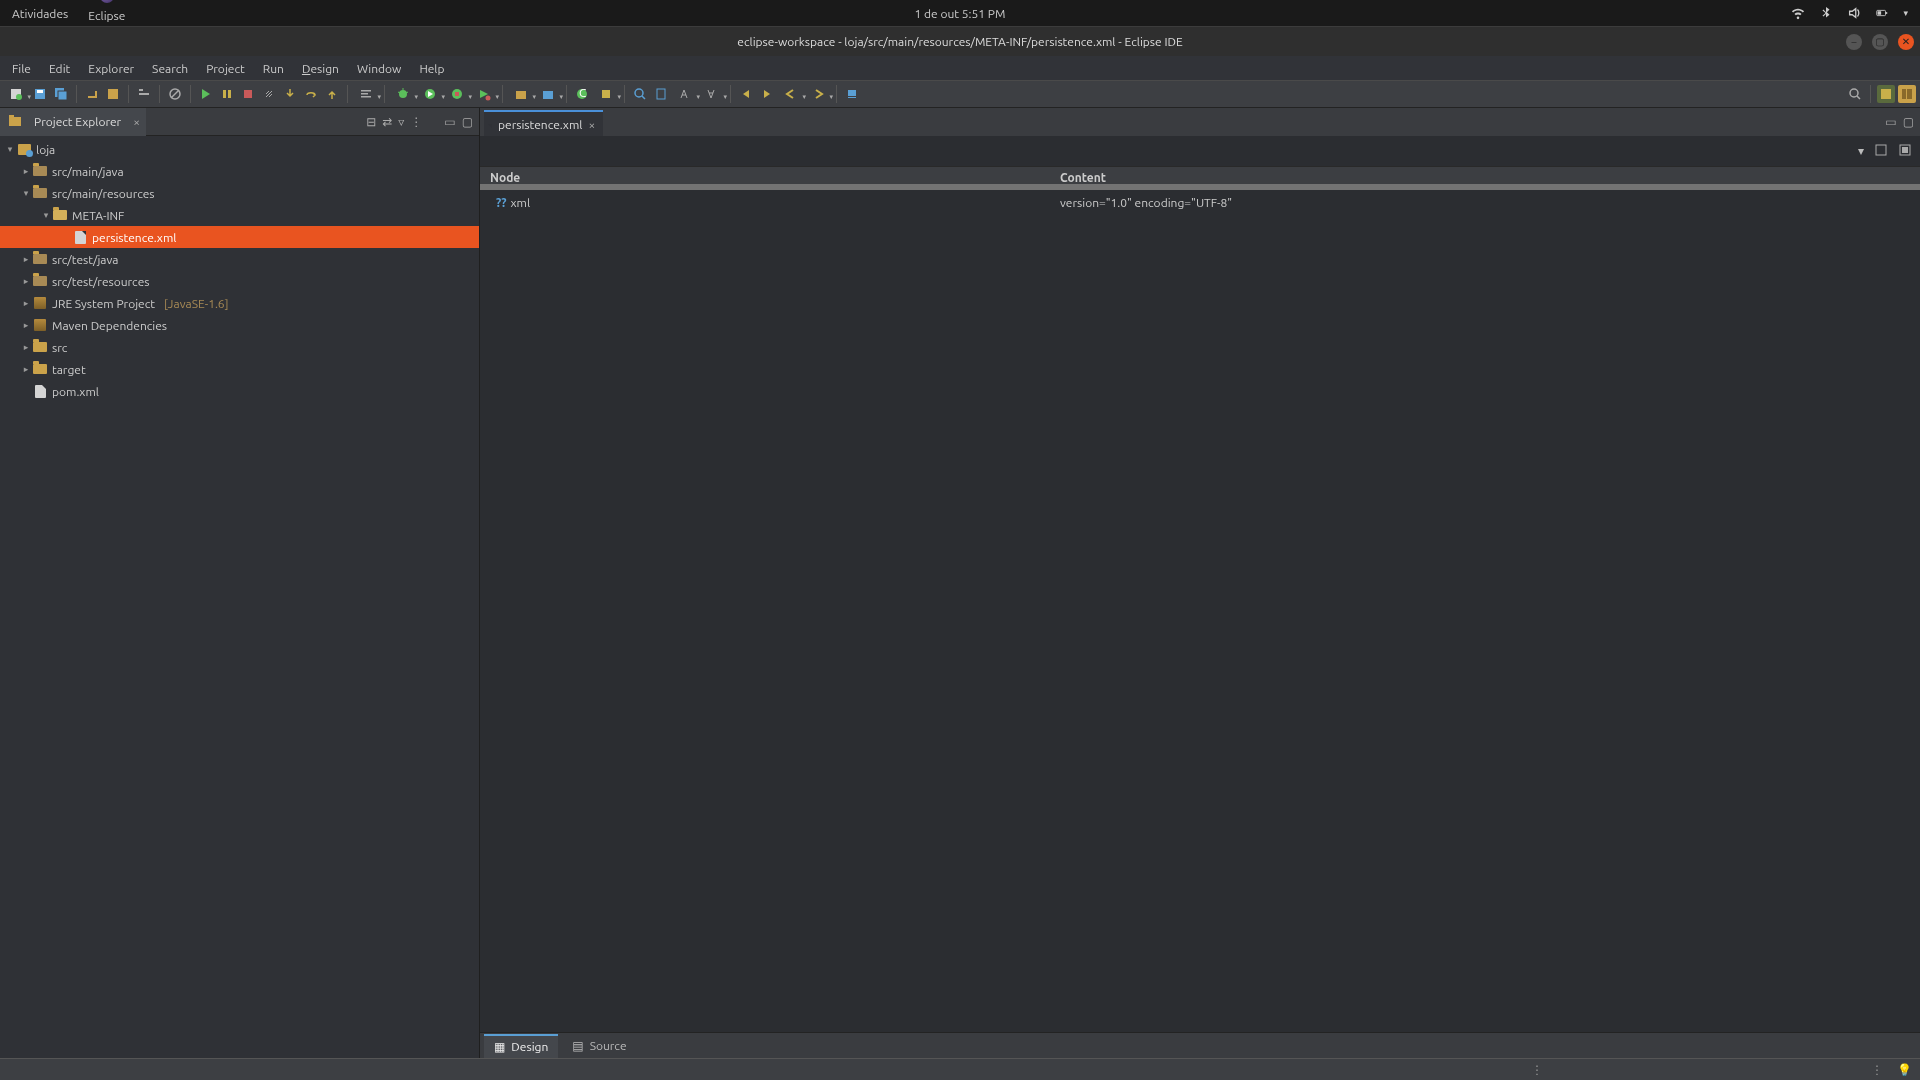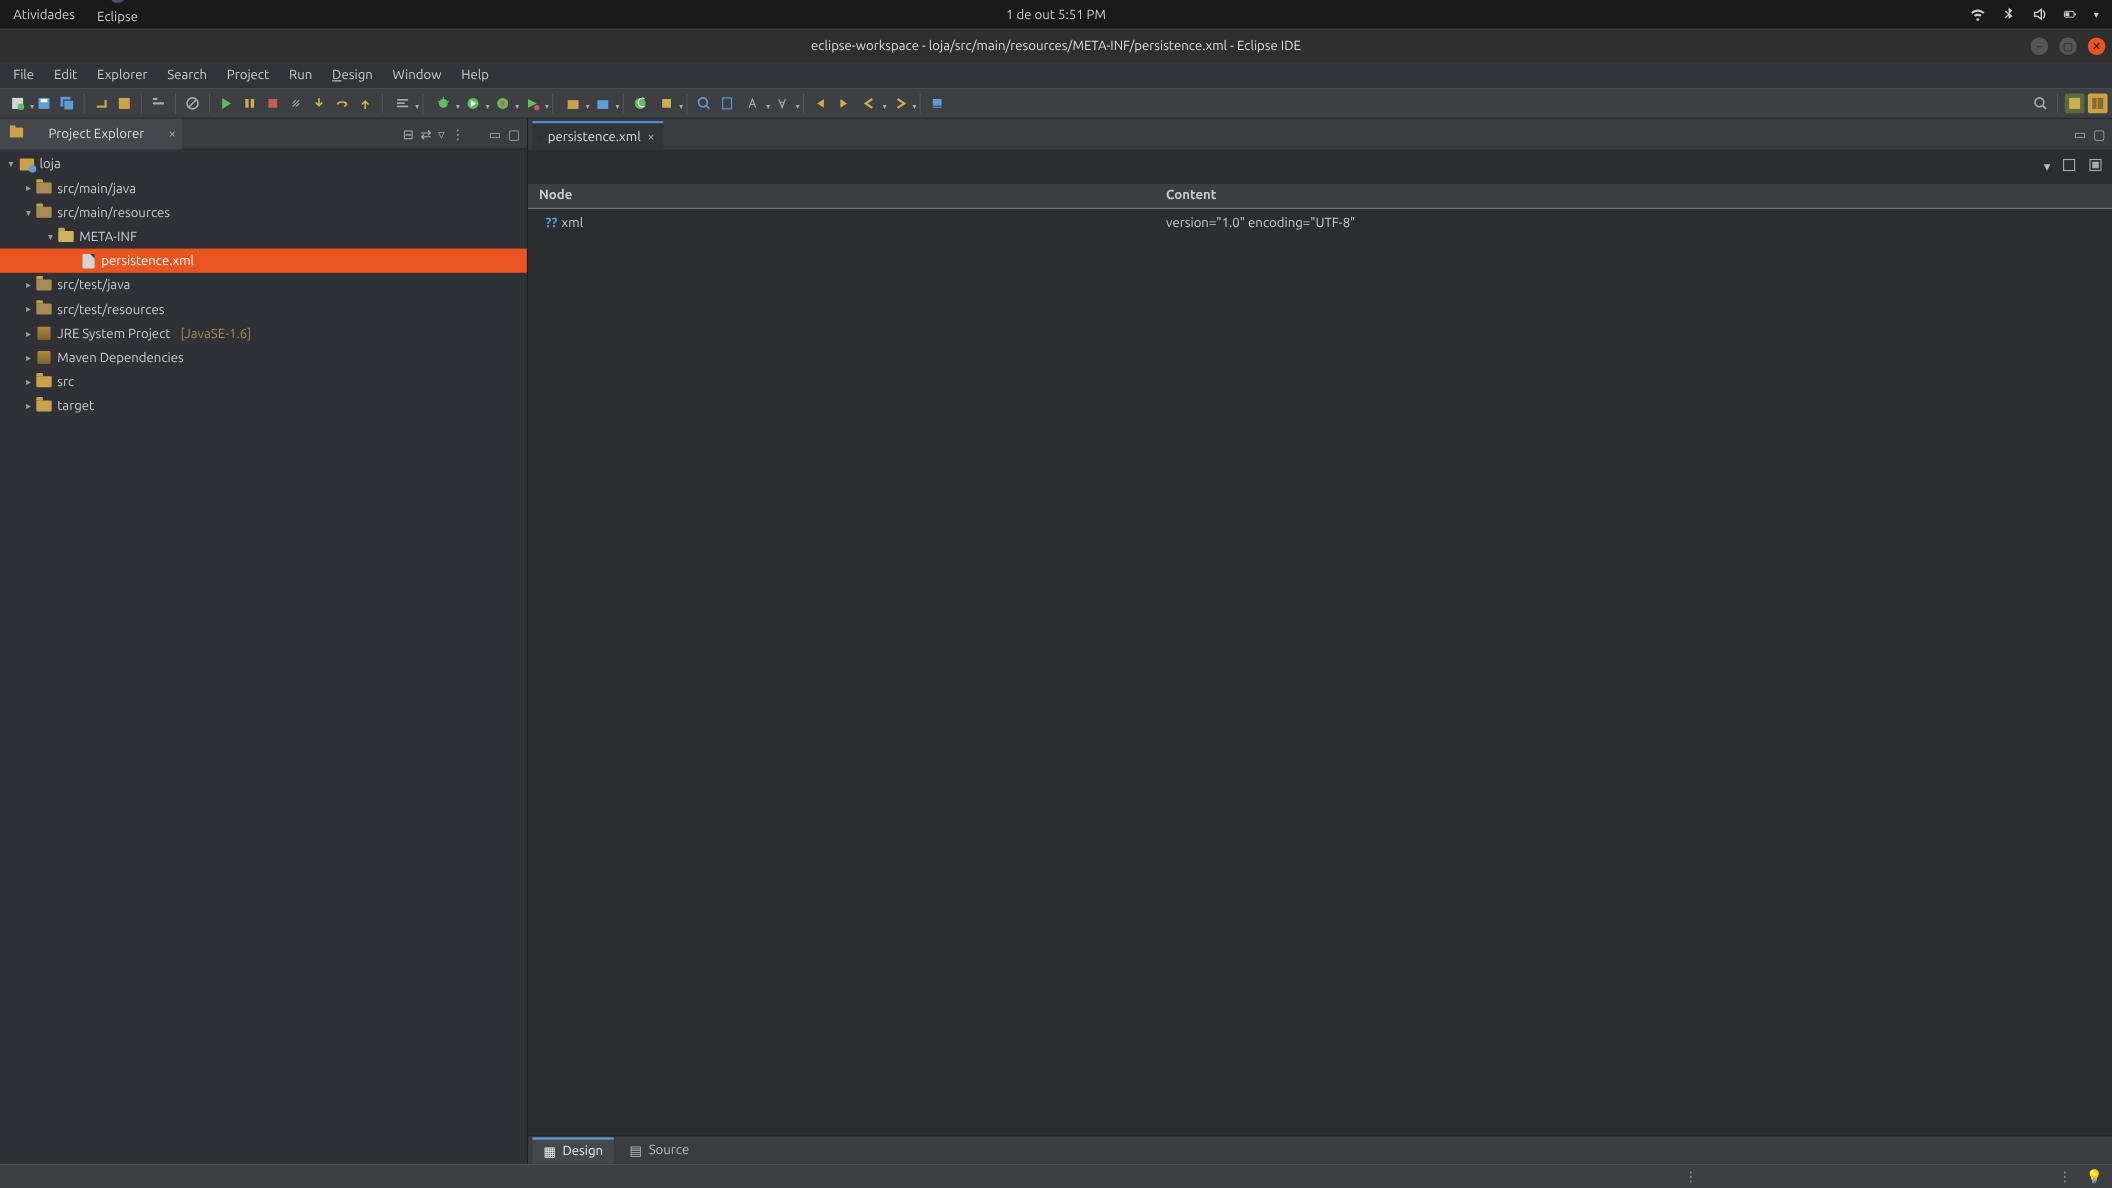--- a/index.html
+++ b/index.html
@@ -32,21 +32,21 @@
 .toolbar .sep { width:1px; height:18px; background:#555; margin:0 3px; }
 .toolbar .spacer { flex:1; }
 .toolbar svg { display:block; }
 
 
 .workspace { display:flex; height:calc(100% - 26px - 30px - 24px - 28px - 22px); }
 
 
 .panel-left { width:480px; background:#2f3136; border-right:1px solid #1f1f1f; display:flex; flex-direction:column; }
 .view-tabbar { height:28px; display:flex; align-items:center; background:#3a3c40; border-bottom:1px solid #232323; }
-.view-tab { height:28px; display:flex; align-items:center; padding:0 6px 0 8px; background:#44474c; gap:22px; color:#ddd; }
+.view-tab { height:28px; display:flex; align-items:center; padding:0 6px 0 8px; background:#44474c; gap:12px; color:#ddd; }
 .view-tab .close { color:#aaa; font-size:12px; cursor:pointer; }
 .view-toolbar { margin-left:auto; display:flex; align-items:center; gap:6px; padding-right:6px; color:#aaa; }
 .view-toolbar span { cursor:pointer; font-size:12px; }
 
 .tree { flex:1; overflow:auto; color:#ccc; padding-top:2px; }
 .tree-row { display:flex; align-items:center; height:22px; padding-right:6px; cursor:pointer; }
 .tree-row.selected { background:#e95420; color:#fff; }
 .tree-row .twist { width:12px; text-align:center; color:#999; font-size:9px; }
 .tree-row.selected .twist { color:#fff; }
 .tree-row .icon { width:16px; height:16px; margin-right:4px; display:flex; align-items:center; justify-content:center; }
@@ -56,21 +56,21 @@
 .panel-right { flex:1; display:flex; flex-direction:column; background:#2b2d31; }
 .editor-tabbar { height:28px; display:flex; align-items:center; background:#3a3c40; padding-left:4px; }
 .editor-tab { height:26px; display:flex; align-items:center; padding:0 8px; gap:6px; background:#313338; border-top:2px solid #4a90d9; color:#ddd; margin-top:2px; }
 .editor-tab .close { color:#aaa; cursor:pointer; }
 .editor-viewbtns { margin-left:auto; display:flex; gap:6px; padding-right:6px; color:#aaa; }
 .editor-viewbtns span { cursor:pointer; }
 
 .editor-subtoolbar { height:30px; display:flex; align-items:center; justify-content:flex-end; padding:0 8px; gap:10px; color:#bbb; }
 .editor-subtoolbar span { cursor:pointer; }
 
-.grid-header { height:24px; display:flex; background:#3c3e42; color:#ccc; border-top:1px solid #292929; border-bottom:1px solid #737373; font-weight:600; }
+.grid-header { height:24px; display:flex; background:#3c3e42; color:#ccc; border-top:1px solid #292929; border-bottom:6px solid #737373; font-weight:600; }
 .grid-header .col { padding:4px 10px; }
 .grid-header .col.node { width:570px; }
 .grid-row { height:24px; display:flex; align-items:center; color:#ccc; }
 .grid-row .col.node { width:570px; padding-left:16px; display:flex; align-items:center; gap:4px; }
 .grid-row .col.content { padding-left:10px; }
 .grid-row .qmark { color:#5a9fd4; font-weight:bold; }
 
 .editor-bottom-tabs { height:26px; background:#3a3c40; display:flex; align-items:center; padding:0 4px; gap:4px; border-top:1px solid #232323; margin-top:auto; }
 .btab { padding:4px 10px; color:#bbb; display:flex; align-items:center; gap:6px; cursor:pointer; }
 .btab.active { background:#44474c; color:#eee; border-top:2px solid #5a9fd4; }
@@ -447,20 +447,27 @@
           </span>
         <span>src</span>
       </div>
       <div class="tree-row" style="padding-left:20px;">
         <span class="twist">▸</span>
           <span class="icon">
             <span class="i-folder"></span>
           </span>
         <span>target</span>
       </div>
+      <div class="tree-row" style="padding-left:20px;">
+        <span class="twist"></span>
+          <span class="icon">
+            <span class="i-file"></span>
+          </span>
+        <span>pom.xml</span>
+      </div>
     </div>
   </div>
 
   <div class="panel-right">
     <div class="editor-tabbar">
       <div class="editor-tab">
         <span><span class="i-file" style="width:10px;height:12px;"></span></span>
         <span>persistence.xml</span>
         <span class="close">×</span>
       </div>

